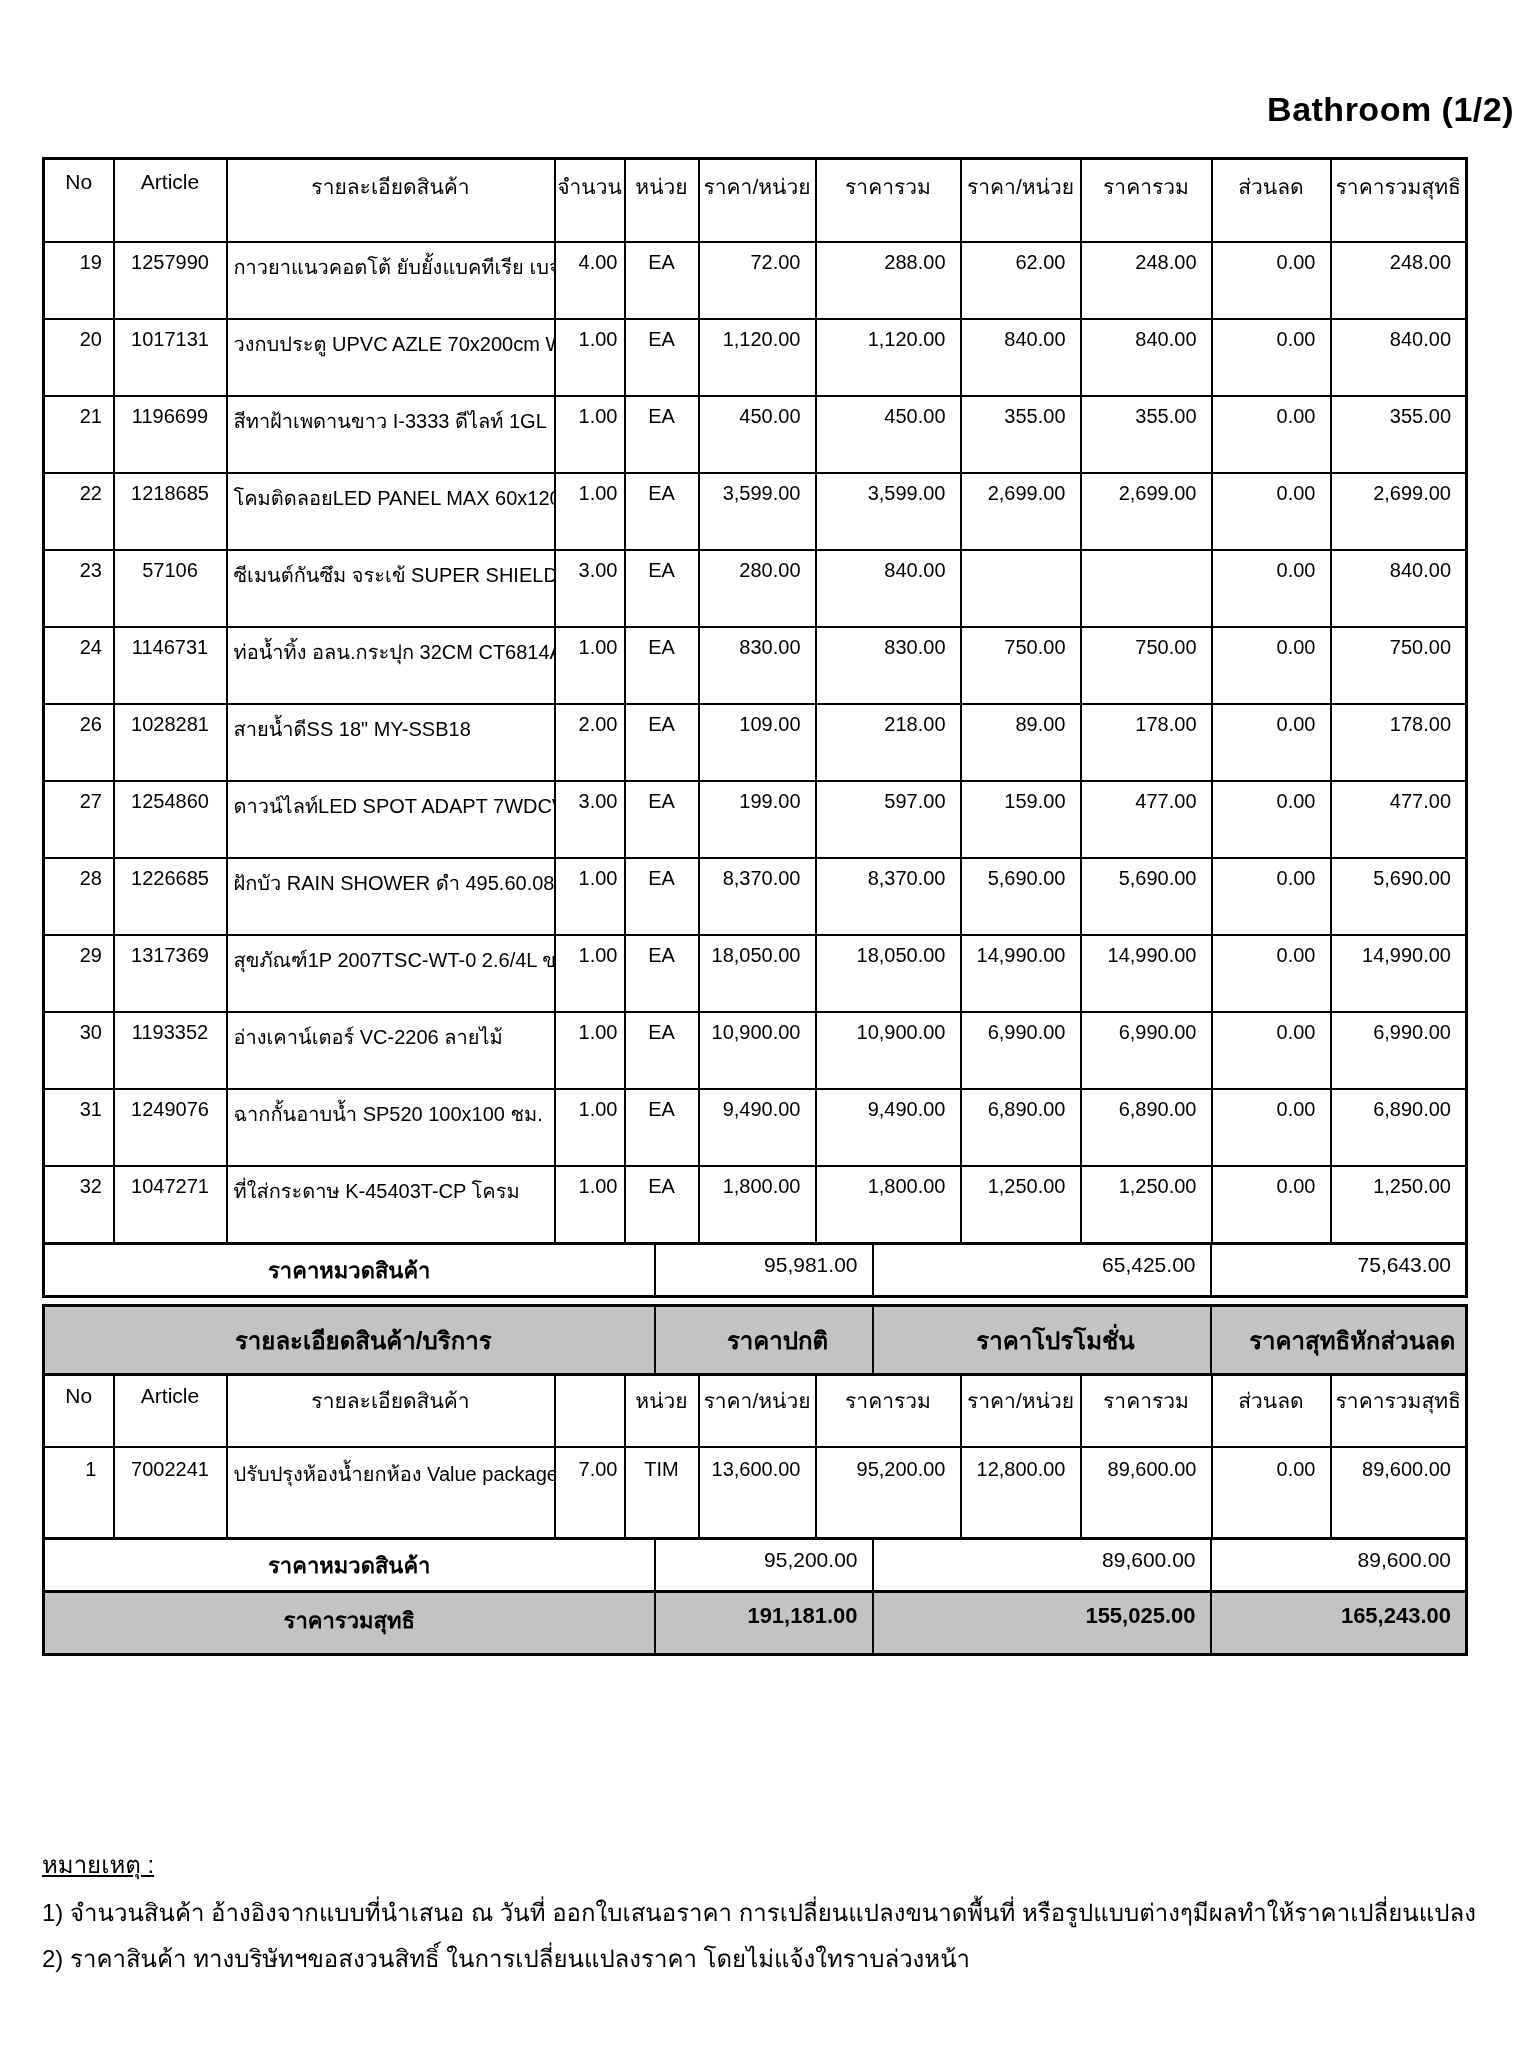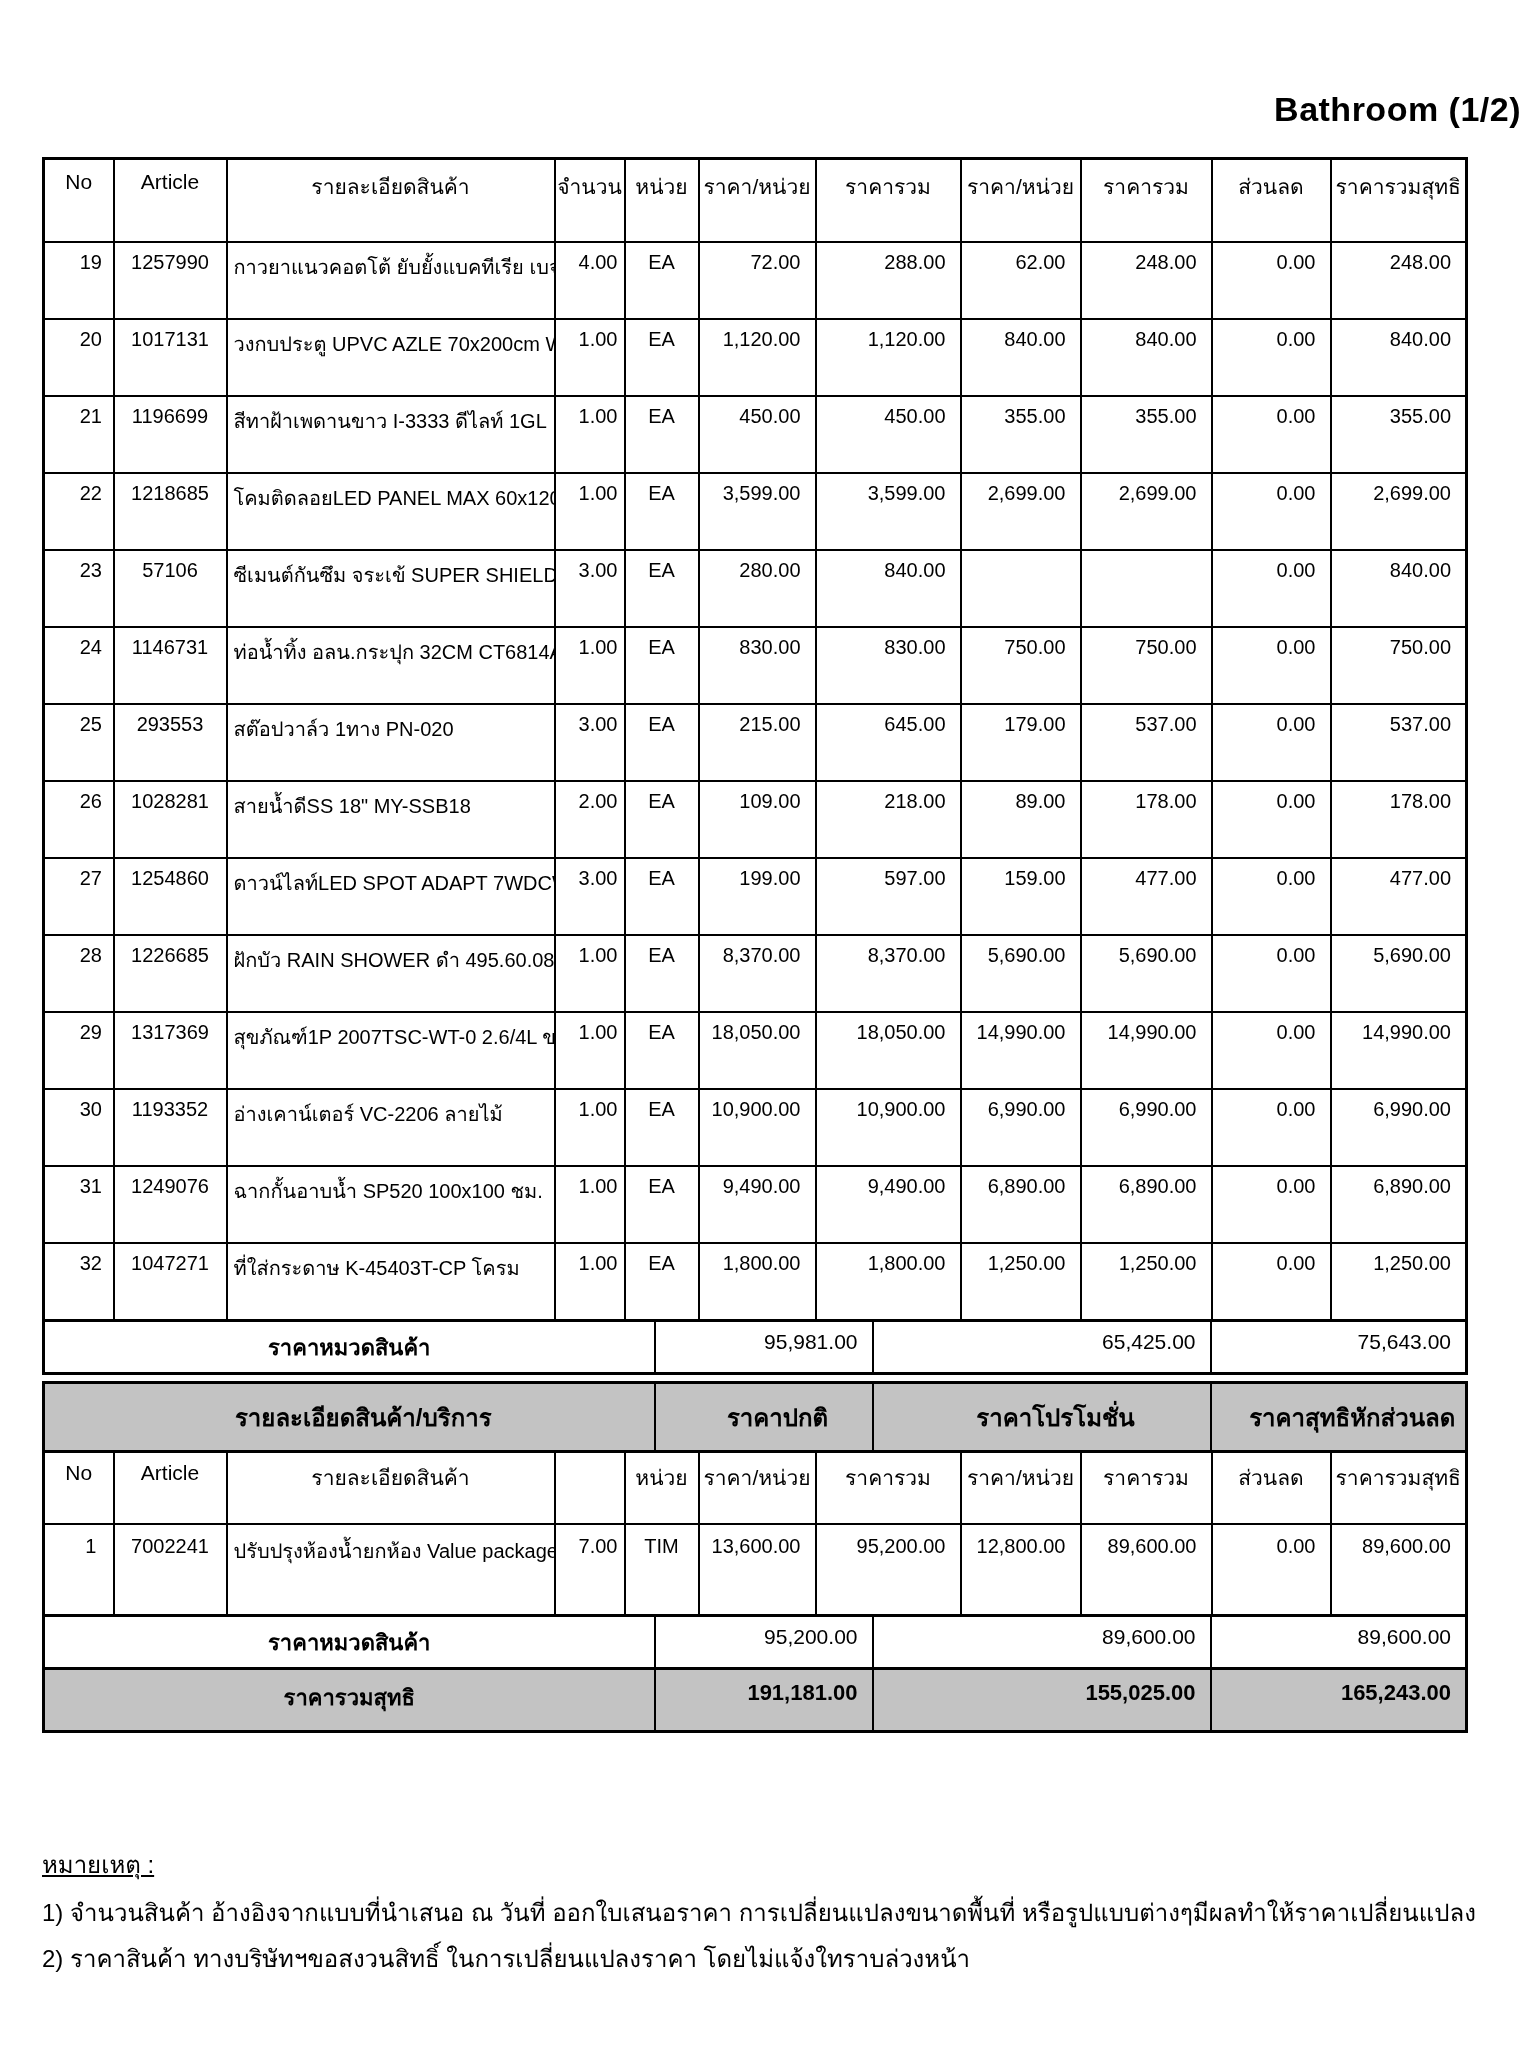--- a/index.html
+++ b/index.html
@@ -1,21 +1,21 @@
 <!DOCTYPE html>
 <html><head>
 <meta charset="utf-8">
 <style>
   html,body{margin:0;padding:0;}
   body{
     width:1536px;height:2048px;position:relative;background:#ffffff;color:#000;
     font-family:"Liberation Sans","DejaVu Sans",sans-serif;
   }
   .page-title{
-    position:absolute;top:90px;right:15px;
+    position:absolute;top:90px;right:22px;
     font-size:34px;font-weight:bold;letter-spacing:0.5px;
   }
   .doc{position:absolute;left:42px;top:157px;width:1423px;}
   table{border-collapse:collapse;table-layout:fixed;width:1423px;border:3px solid #000;}
   table.joined{margin-top:-3px;}
   table.gapped{margin-top:6px;}
   td{border:2px solid #000;overflow:hidden;padding:0;vertical-align:top;background:#fff;}
   .hdr td{height:71px;text-align:center;padding-top:10px;font-size:21px;}
   .row td{height:67px;padding-top:8px;font-size:20px;}
   .c-no{text-align:center;padding-left:24px;}
@@ -144,33 +144,20 @@
     <td class="c-qty">1.00</td>
     <td class="c-unit">EA</td>
     <td class="c-num">830.00</td>
     <td class="c-num">830.00</td>
     <td class="c-num">750.00</td>
     <td class="c-num">750.00</td>
     <td class="c-num">0.00</td>
     <td class="c-num">750.00</td>
   </tr>
         <tr class="row">
-    <td class="c-no">25</td>
-    <td class="c-art">293553</td>
-    <td class="c-desc">สต๊อปวาล์ว 1ทาง PN-020</td>
-    <td class="c-qty">3.00</td>
-    <td class="c-unit">EA</td>
-    <td class="c-num">215.00</td>
-    <td class="c-num">645.00</td>
-    <td class="c-num">179.00</td>
-    <td class="c-num">537.00</td>
-    <td class="c-num">0.00</td>
-    <td class="c-num">537.00</td>
-  </tr>
-        <tr class="row">
     <td class="c-no">26</td>
     <td class="c-art">1028281</td>
     <td class="c-desc">สายน้ำดีSS 18" MY-SSB18</td>
     <td class="c-qty">2.00</td>
     <td class="c-unit">EA</td>
     <td class="c-num">109.00</td>
     <td class="c-num">218.00</td>
     <td class="c-num">89.00</td>
     <td class="c-num">178.00</td>
     <td class="c-num">0.00</td>

